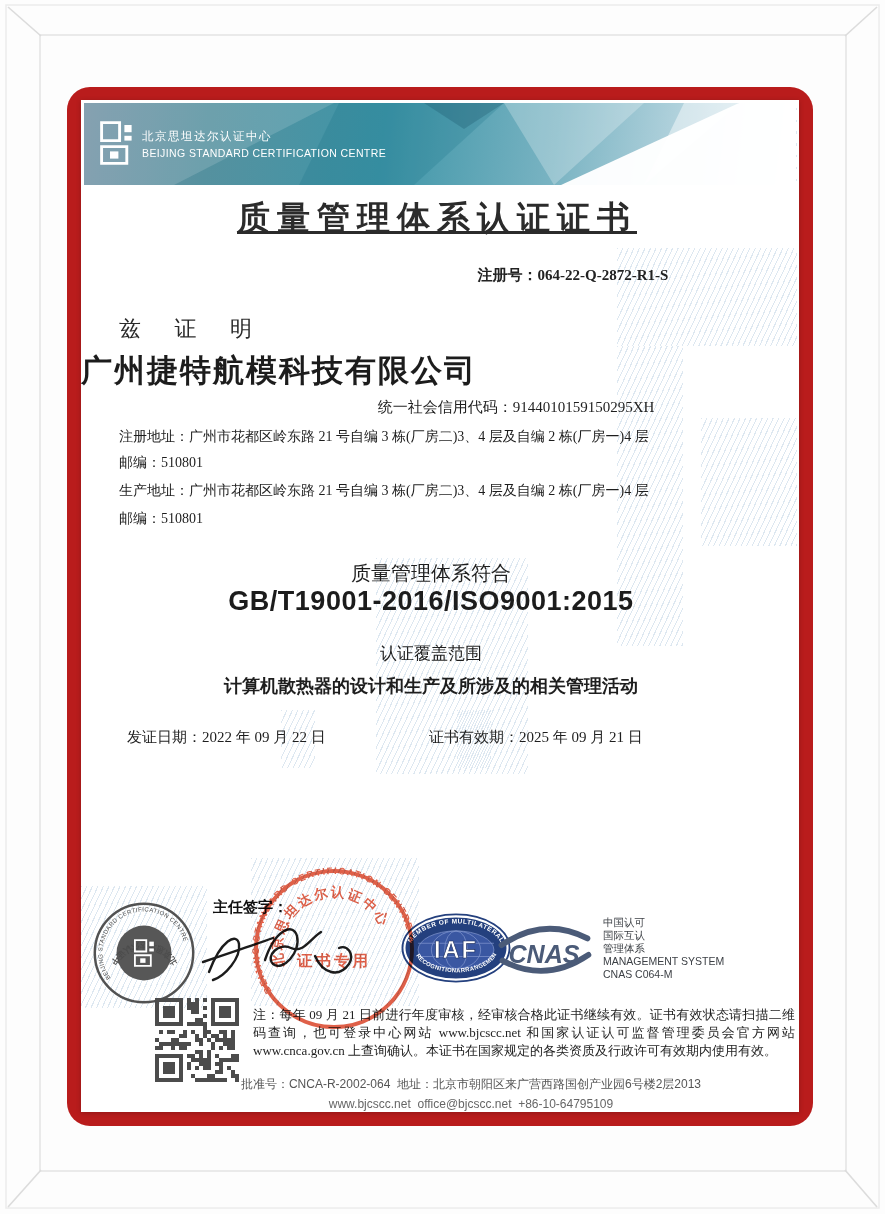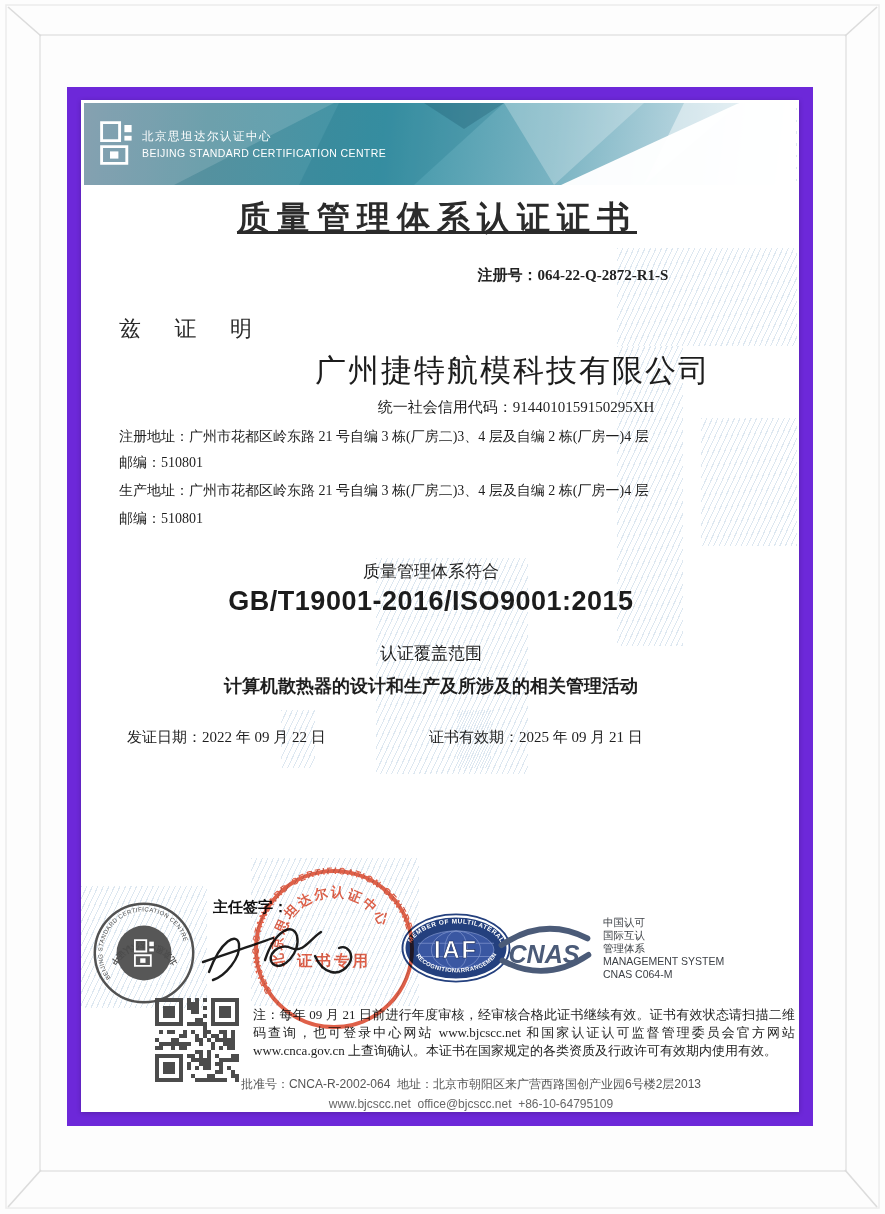--- a/index.html
+++ b/index.html
@@ -1,42 +1,42 @@
 <!DOCTYPE html>
 <html><head>
 <meta charset="utf-8">
 <style>
   html,body{margin:0;padding:0;}
   body{width:885px;height:1214px;position:relative;background:#fdfdfd;overflow:hidden;
        font-family:"Liberation Sans","DejaVu Sans",sans-serif;color:#1e1e1e;}
   .serif{font-family:"Liberation Serif","DejaVu Serif",serif;}
   
   .frame-lines{position:absolute;left:0;top:0;width:885px;height:1214px;z-index:0;}
-  .mat{position:absolute;left:67px;top:87px;width:746px;height:1039px;background:#6d28d9;z-index:1;}
+  .mat{position:absolute;left:67px;top:87px;width:746px;height:1039px;background:#b91c1c;z-index:1;border-radius:23px;}
   .paper{position:absolute;left:14px;top:13px;width:718px;height:1012px;background:#ffffff;
          overflow:hidden;box-shadow:0 1px 5px rgba(0,0,0,.22);}
   
   .wm{position:absolute;z-index:0;
       background:repeating-linear-gradient(115deg, rgba(125,165,200,.26) 0 1px, transparent 1px 5px);}
   .content{position:absolute;z-index:1;}
   
   .banner{position:absolute;left:3px;top:3px;width:712px;height:82px;z-index:1;
           background:linear-gradient(97deg,#7292a4 0%,#55919f 18%,#3f96a8 42%,#79b3c2 66%,#b9d6e0 85%,#eef5f8 100%);}
   .banner svg.facets{position:absolute;left:0;top:0;width:100%;height:100%;}
   .org-logo{position:absolute;left:14px;top:16px;width:36px;height:48px;}
   .org-names{position:absolute;left:58px;top:26px;color:#fff;}
   .org-cn{font-size:11.5px;letter-spacing:1.5px;}
   .org-en{font-size:10.5px;letter-spacing:.4px;margin-top:3px;}
   .cert-title{position:absolute;top:96px;left:0;width:712px;text-align:center;
               font-size:33px;font-weight:700;letter-spacing:7px;color:#2b2b2b;z-index:1;text-decoration:underline;}
   .reg-line{position:absolute;top:166px;left:264px;width:456px;text-align:center;
             font-size:15px;font-weight:700;color:#222;z-index:1;}
   .certify{position:absolute;top:214px;left:38px;font-size:22px;letter-spacing:14px;color:#2a2a2a;z-index:1;}
-  .company{position:absolute;top:250px;left:0;width:630px;text-align:right;
-           font-size:31px;font-weight:400;letter-spacing:2px;color:#1c1c1c;z-index:1;}
+  .company{position:absolute;top:250px;left:0;width:630px;text-align:left;
+           font-size:31px;font-weight:700;letter-spacing:2px;color:#1c1c1c;z-index:1;}
   .credit{position:absolute;top:298px;left:150px;width:570px;text-align:center;font-size:15px;z-index:1;}
   .addr{position:absolute;left:38px;font-size:14px;color:#1d1d1d;z-index:1;}
   .cline{position:absolute;left:0;width:700px;text-align:center;z-index:1;}
   .std-code{font-size:27px;font-weight:700;letter-spacing:.5px;color:#1c1c1c;
             font-family:"Liberation Sans","DejaVu Sans",sans-serif;}
   .date-item{position:absolute;font-size:15px;z-index:1;}
   .dir-label{position:absolute;left:132px;top:798px;font-size:15px;font-weight:700;color:#101010;z-index:3;}
   .cnas-text{position:absolute;left:522px;top:816px;font-size:10.5px;line-height:13px;color:#3d4146;z-index:2;}
   .note{position:absolute;left:172px;top:906px;width:542px;font-size:13px;line-height:1.38;
         text-align:justify;color:#1f1f1f;z-index:2;}
@@ -111,21 +111,21 @@
 
     <div class="company serif">广州捷特航模科技有限公司</div>
 
     <div class="credit serif"><span>统一社会信用代码：</span><span>9144010159150295XH</span></div>
 
     <div class="addr serif" style="top:328px;"><span>注册地址：</span><span>广州市花都区岭东路 21 号自编 3 栋(厂房二)3、4 层及自编 2 栋(厂房一)4 层</span></div>
     <div class="addr serif" style="top:354px;"><span>邮编：</span><span>510801</span></div>
     <div class="addr serif" style="top:382px;"><span>生产地址：</span><span>广州市花都区岭东路 21 号自编 3 栋(厂房二)3、4 层及自编 2 栋(厂房一)4 层</span></div>
     <div class="addr serif" style="top:410px;"><span>邮编：</span><span>510801</span></div>
 
-    <div class="cline serif" style="top:460px;font-size:17px;">质量管理体系符合</div>
+    <div class="cline serif" style="top:460px;font-size:20px;">质量管理体系符合</div>
     <div class="cline std-code" style="top:486px;">GB/T19001-2016/ISO9001:2015</div>
     <div class="cline serif" style="top:574px;font-size:18px;font-weight:700;">计算机散热器的设计和生产及所涉及的相关管理活动</div>
     <div class="cline serif" style="top:542px;font-size:17px;">认证覆盖范围</div>
 
     <div class="date-item serif" style="left:46px;top:628px;"><span>发证日期：</span><span>2022 年 09 月 22 日</span></div>
     <div class="date-item serif" style="left:348px;top:628px;"><span>证书有效期：</span><span>2025 年 09 月 21 日</span></div>
 
     <svg class="content" style="left:10px;top:800px;width:106px;height:106px;" viewBox="0 0 112 112" xmlns:xlink="http://www.w3.org/1999/xlink">
       <defs>
         <path id="gsTop" d="M 22,84 A 44,44 0 1 1 90,84" fill="none"></path>

